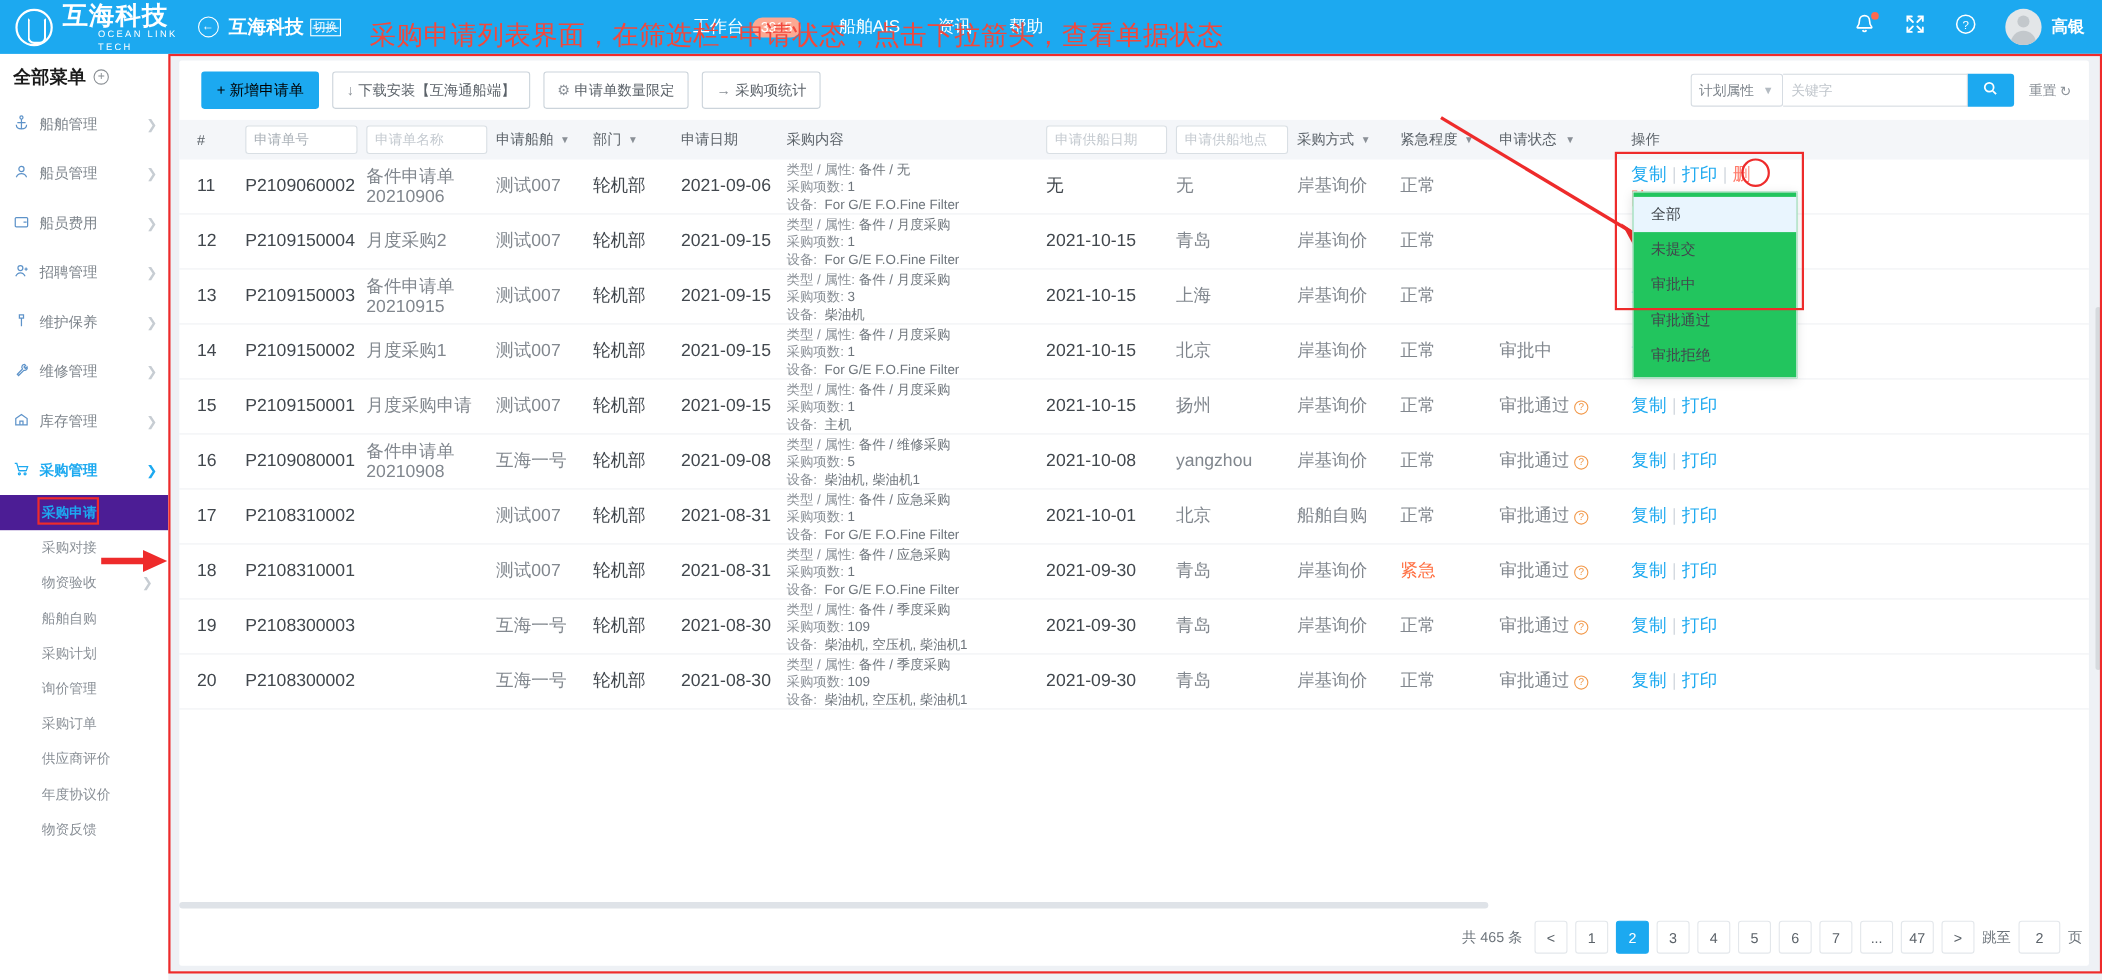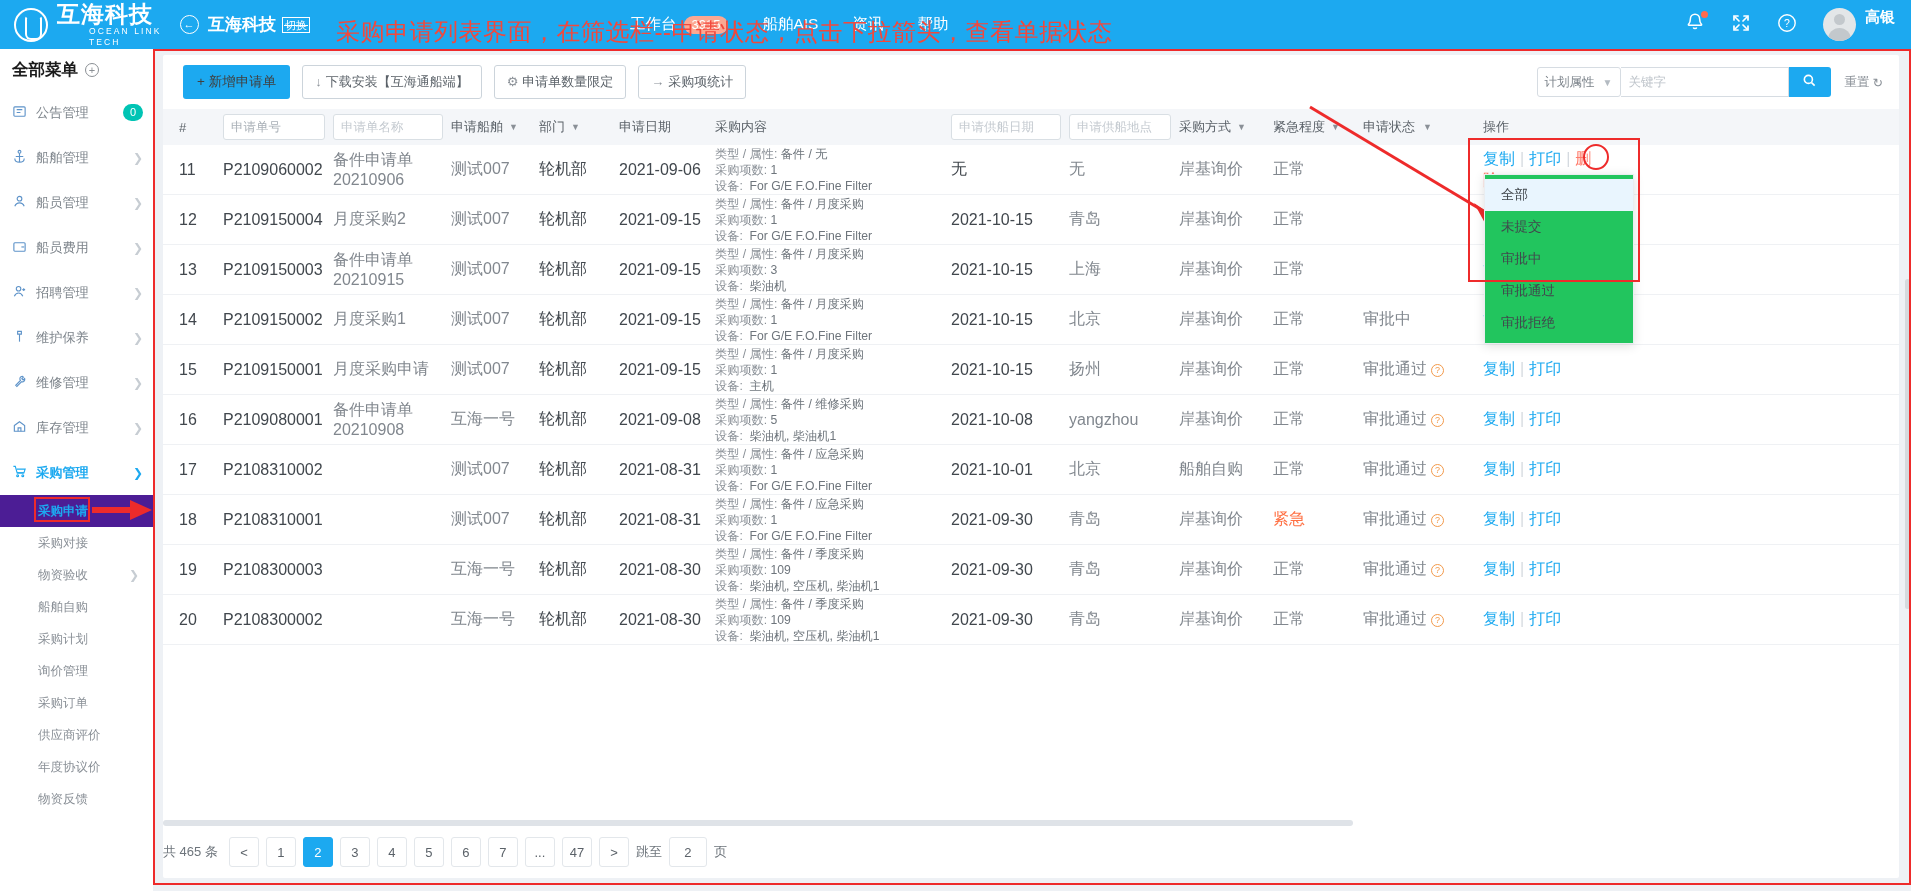--- a/index.html
+++ b/index.html
@@ -51,21 +51,21 @@
     margin-left: 7px; background: #FCA892; color: #fff;
     font-size: 13px; border-radius: 10px; padding: 1px 8px 2px; line-height: 15px;
   }
 
   .topright { position: absolute; right: 16px; display: flex; align-items: center; gap: 26px; }
   .ic { color: #fff; position: relative; cursor: pointer; display: block; }
   .bell-dot {
     position: absolute; right: -3px; top: -1px; width: 7px; height: 7px;
     background: #FF6A4D; border-radius: 50%;
   }
-  .avatar-wrap { display: flex; gap: 9px; }
+  .avatar-wrap { display: flex; align-items: center; gap: 9px; }
   .avatar {
     width: 33px; height: 33px; border-radius: 50%; background: #E3E6E8;
     overflow: hidden; position: relative; flex: none;
   }
   .avatar::before {
     content: ""; position: absolute; left: 11px; top: 6px; width: 11px; height: 11px;
     border-radius: 50%; background: #C3C8CC;
   }
   .avatar::after {
     content: ""; position: absolute; left: 5px; top: 20px; width: 23px; height: 16px;
@@ -141,21 +141,21 @@
   }
 
   .annotation {
     position: absolute; left: 336px; top: 16px; width: 1090px;
     font-size: 24px; color: #F2483C; font-weight: 500; letter-spacing: 0.5px;
     white-space: nowrap; z-index: 45;
   }
 
   .toolbar { height: 54px; display: flex; align-items: center; padding: 0 16px 0 20px; }
   .btn-primary {
-    background: #1CA9F0; color: #404040; border: none; border-radius: 3px;
+    background: #1CA9F0; color: #000000; border: none; border-radius: 3px;
     font-size: 13.5px; padding: 8px 14px; cursor: pointer;
     font-family: inherit;
   }
   .btn-outline {
     background: #fff; color: #5E6view; border: 1px solid #CCD4DB; border-radius: 3px;
     font-size: 13px; padding: 7px 12px; cursor: pointer; margin-left: 12px;
     color: #5B6269; font-family: inherit; white-space: nowrap;
   }
   .btn-outline .bi { color: #8A9097; margin-right: 4px; }
 
@@ -247,21 +247,21 @@
     font-size: 13.5px; color: #41474D; cursor: pointer;
   }
   .dd-item.hl { background: #E9F5FE; }
 
   
   .arrow-svg { position: absolute; left: 0; top: 0; pointer-events: none; z-index: 50; }
 
   
   .pager {
     position: absolute; left: 0; bottom: 0; width: 1736px; height: 52px;
-    display: flex; align-items: center; padding-right: 6px;
+    display: flex; align-items: center; justify-content: flex-end; padding-right: 6px;
     gap: 7px; font-size: 13px; color: #6E757C;
   }
   .pg-total { margin-right: 4px; }
   .pg-btn {
     min-width: 30px; height: 30px; border: 1px solid #E3E7EB; border-radius: 3px;
     background: #fff; display: flex; align-items: center; justify-content: center;
     font-size: 13px; color: #5B6269; cursor: pointer; padding: 0 6px;
     font-family: inherit;
   }
   .pg-btn.cur { background: #1CA9F0; border-color: #1CA9F0; color: #fff; }
@@ -340,30 +340,20 @@
     </span>
   </div>
 </div>
 
 <div class="sidebar">
   <div class="side-title">
     <span>全部菜单</span>
     <span class="plus">+</span>
   </div>
 
-  <div class="side-item">
-    <span class="sicon">
-      <svg width="15" height="15" viewBox="0 0 16 16" fill="none" stroke="#5E93C9" stroke-width="1.2">
-          <rect x="2" y="3" width="12" height="10" rx="1"></rect>
-          <path d="M5 6h6M5 9h4"></path>
-        </svg>
-    </span>
-    <span class="slabel">公告管理</span>
-    <span class="green-badge">0</span>
-  </div>
 
   <div class="side-item">
     <span class="sicon">
       <svg width="15" height="15" viewBox="0 0 16 16" fill="none" stroke="#5E93C9" stroke-width="1.2">
           <circle cx="8" cy="3" r="1.5"></circle>
           <path d="M8 4.5v9M4 8h8M3 10c0 2.5 2.2 4 5 4s5-1.5 5-4"></path>
         </svg>
     </span>
     <span class="slabel">船舶管理</span>
     <span class="chev">❯</span>

